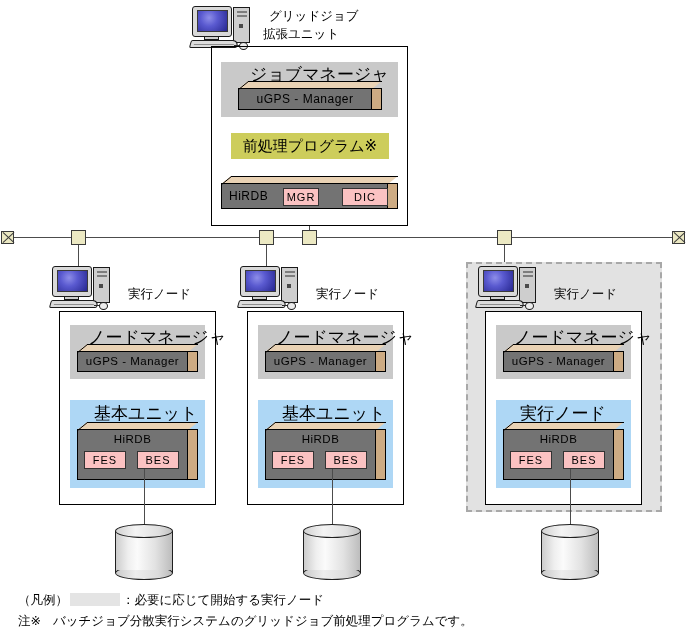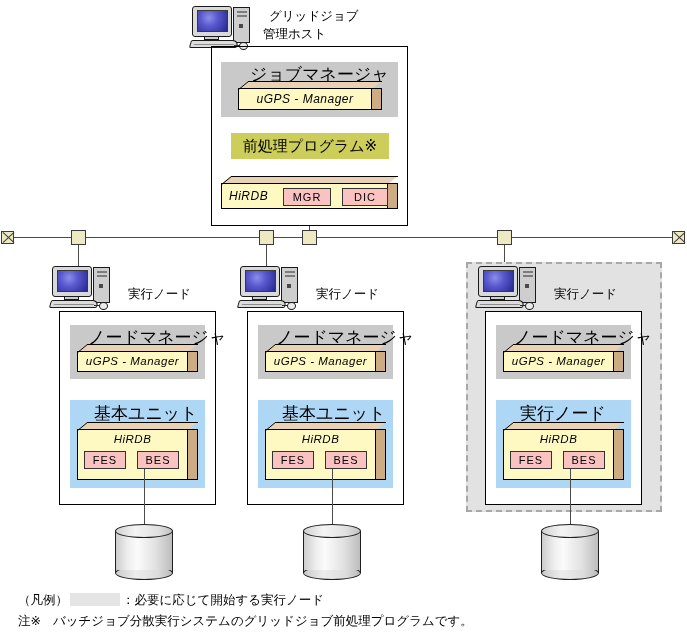--- a/index.html
+++ b/index.html
@@ -30,22 +30,22 @@
   .pc .bay{position:absolute;left:3px;width:10px;height:2px;background:#7d7d7d;}
   .pc .bay1{top:3px;} .pc .bay2{top:7px;}
   .pc .led{position:absolute;left:5px;top:16px;width:4px;height:4px;background:#4a4a4a;}
   .pc .mouse{position:absolute;left:47px;top:36px;width:9px;height:8px;border-radius:50%;
     background:#ececec;border:1px solid #1a1a1a;box-sizing:border-box;}
   .pc .cord{position:absolute;left:42px;top:39px;width:6px;height:1px;background:#2a2a2a;}
 
   
   .box3d{position:absolute;}
   .box3d .face{position:absolute;left:0;top:7px;right:10px;bottom:0;
-    background:#fef9c3;border:1px solid #000;box-sizing:border-box;
-    display:flex;align-items:center;justify-content:center;font-style:italic;}
+    background:#737373;border:1px solid #000;box-sizing:border-box;
+    display:flex;align-items:center;justify-content:center;}
   .box3d .side{position:absolute;right:0;top:7px;width:10px;bottom:0;
     background:#cdab83;border:1px solid #000;border-left:none;box-sizing:border-box;}
   .box3d .topf{position:absolute;left:0;top:0;right:0;height:8px;
     background:#e9d2b4;border:1px solid #000;box-sizing:border-box;
     clip-path:polygon(10px 0, 100% 0, calc(100% - 10px) 100%, 0 100%);
     border:none;}
   .box3d .topedge{position:absolute;left:10px;top:0;width:calc(100% - 10px);height:1px;background:#000;}
   .box3d .lbl{font-size:12px;letter-spacing:.5px;line-height:1;white-space:nowrap;}
 
   .sub{position:absolute;background:#fbc2c2;border:1px solid #333;box-sizing:border-box;
@@ -102,21 +102,21 @@
       <div class="led"></div>
     </div>
   <div class="kbd">
       <div class="kbd-line"></div>
     </div>
   <div class="cord"></div>
   <div class="mouse"></div>
 </div>
 
 <div class="caption" style="left:269px;top:8px;">グリッドジョブ</div>
-<div class="caption" style="left:263px;top:26px;">管理ホスト</div>
+<div class="caption" style="left:263px;top:26px;">拡張ユニット</div>
 
 <div class="nodebox" style="left:211px;top:46px;width:197px;height:180px;"></div>
 
 <div class="grayband" style="left:221px;top:62px;width:177px;height:55px;"></div>
 <div class="bandlbl" style="left:250px;top:66px;">ジョブマネージャ</div>
 <div class="box3d" style="left:238px;top:81px;width:144px;height:29px;">
   <div class="topf"></div>
     <div class="topedge"></div>
     <div class="side"></div>
   <div class="face">
@@ -134,21 +134,21 @@
 <div class="box3d" style="left:221px;top:176px;width:177px;height:33px;">
   <div class="topf"></div>
     <div class="topedge"></div>
     <div class="side"></div>
   <div class="face" style="justify-content:flex-start;padding-left:7px;">
     <span class="lbl">HiRDB</span>
   </div>
   <svg width="14" height="10" style="position:absolute;left:0;top:0;">
       <line x1="0" y1="9" x2="11" y2="0" stroke="#000" stroke-width="1"></line>
     </svg>
-  <div class="sub" style="left:62px;top:12px;width:48px;height:18px;">
+  <div class="sub" style="left:62px;top:12px;width:36px;height:18px;">
       <span>MGR</span>
     </div>
   <div class="sub" style="left:121px;top:12px;width:46px;height:18px;">
       <span>DIC</span>
     </div>
 </div>
 
 <div class="vline" style="left:309px;top:226px;height:11px;"></div>
 
 <div class="busline" style="left:8px;top:237px;width:672px;"></div>

